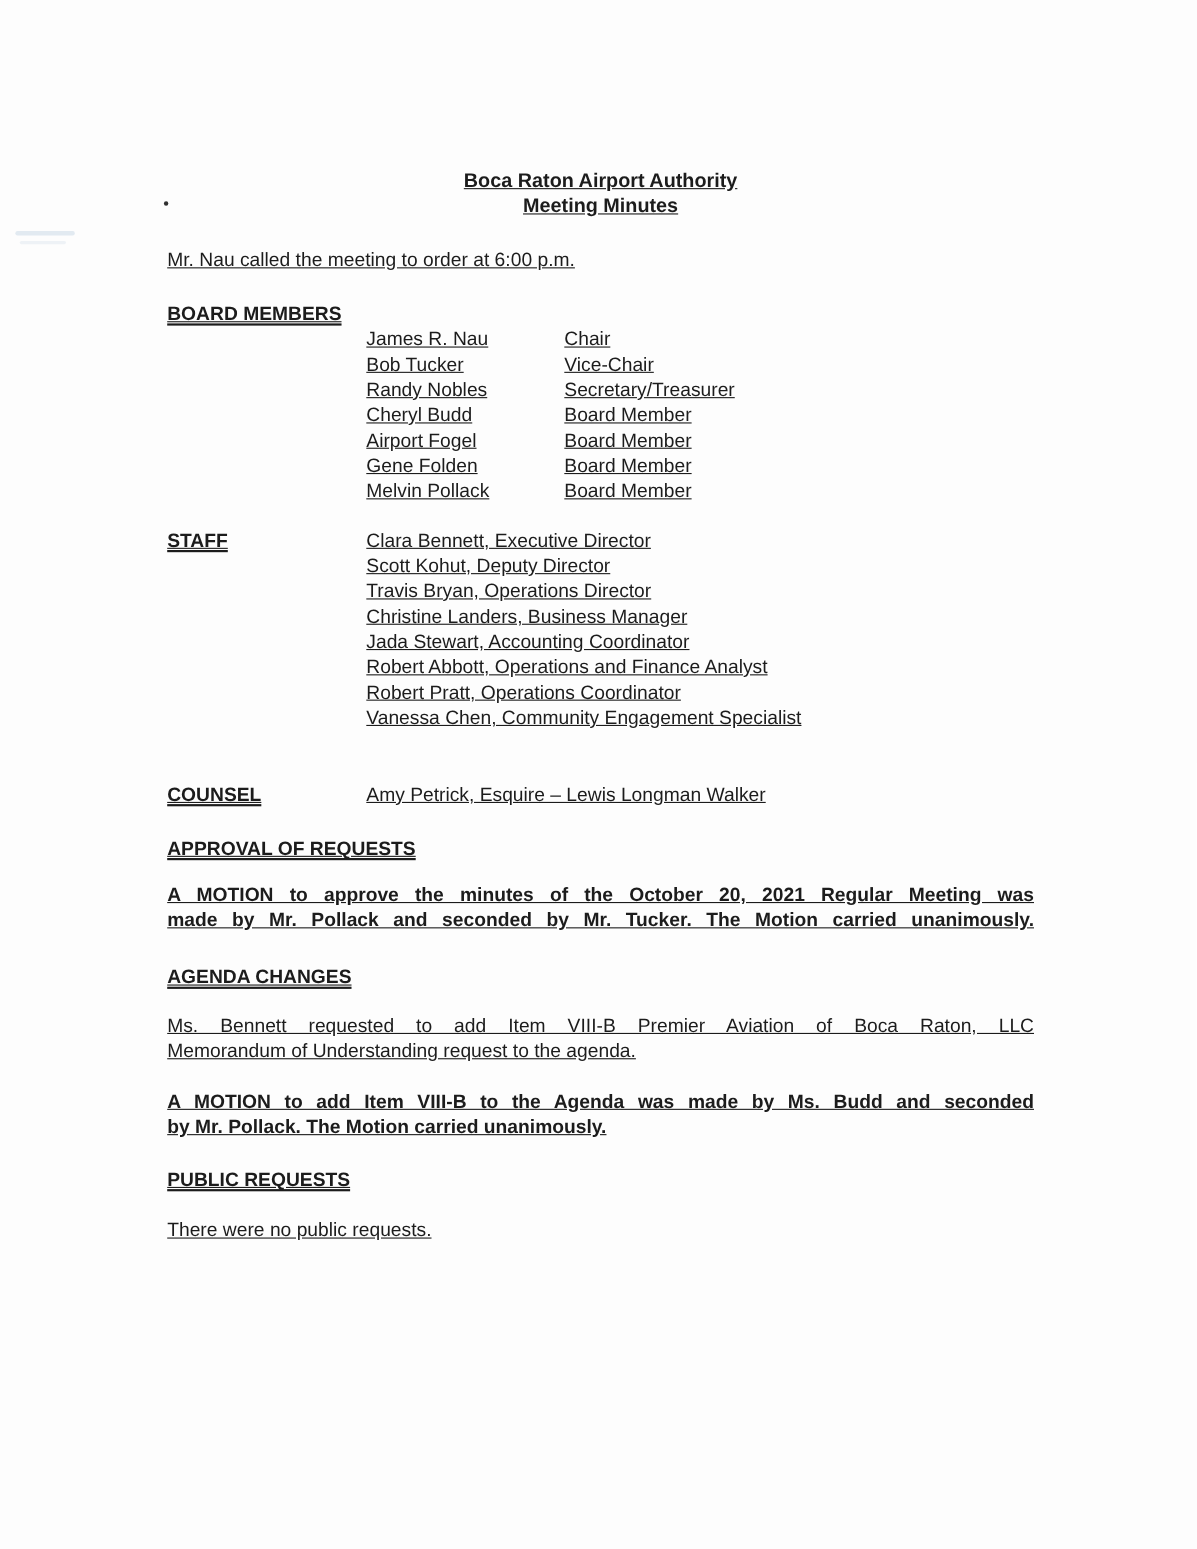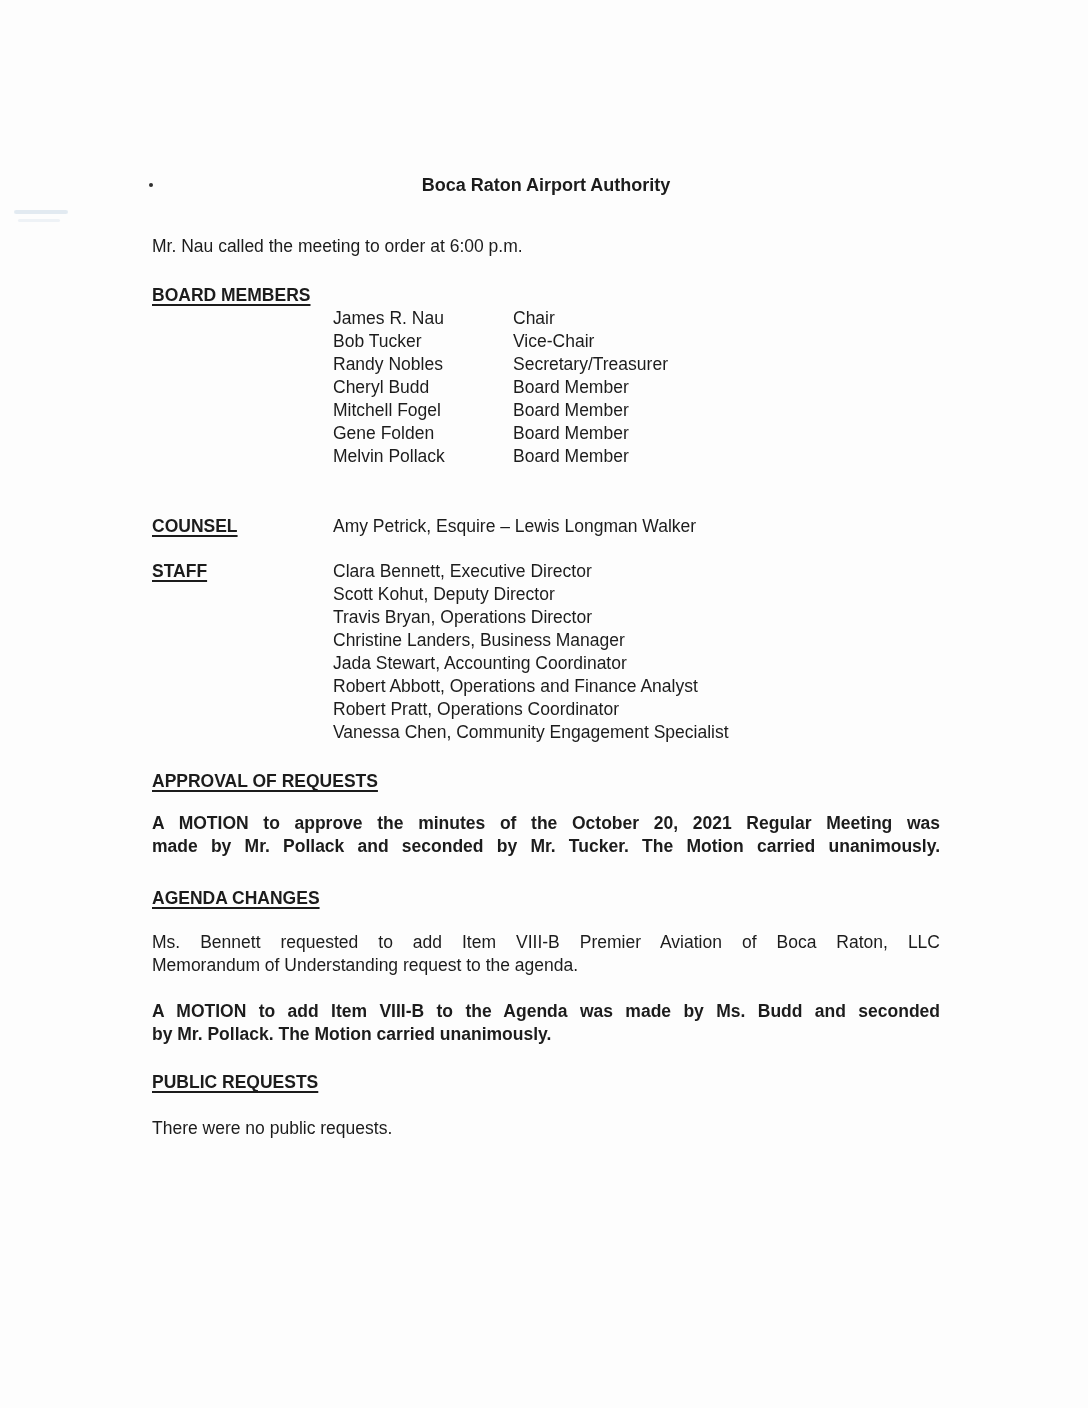--- a/index.html
+++ b/index.html
@@ -12,32 +12,33 @@
     width: 1088px;
     height: 1408px;
     background: #fdfdfd;
     font-family: "Liberation Sans", sans-serif;
     color: #1c1c1c;
     overflow: hidden;
   }
   .content {
     position: absolute;
     left: 152px;
-    top: 174px;
+    top: 153px;
     width: 788px;
     font-size: 17.5px;
     line-height: 23px;
+    text-decoration: underline;
   }
   .doc-header {
     text-align: center;
     font-weight: bold;
     font-size: 18px;
   }
   .intro {
-    margin-top: 38px;
+    margin-top: 26px;
   }
   .heading-row {
     margin-top: 26px;
   }
   .heading {
     font-weight: bold;
     text-decoration: underline;
     text-decoration-thickness: 2px;
     text-underline-offset: 3px;
   }
@@ -112,20 +113,21 @@
 <div class="page">
 
   <div class="dot-artifact"></div>
   <div class="smudge-artifact-1"></div>
   <div class="smudge-artifact-2"></div>
 
   <div class="content">
 
     <div class="doc-header">
       <div>Boca Raton Airport Authority</div>
+      <div>Meeting Minutes</div>
     </div>
 
     <div class="intro">Mr. Nau called the meeting to order at 6:00 p.m.</div>
 
     <div class="heading-row">
       <span class="heading">BOARD MEMBERS</span>
     </div>
 
     <div>
       <div class="member-row">
@@ -138,56 +140,56 @@
       </div>
       <div class="member-row">
         <span class="member-name">Randy Nobles</span>
         <span class="member-role">Secretary/Treasurer</span>
       </div>
       <div class="member-row">
         <span class="member-name">Cheryl Budd</span>
         <span class="member-role">Board Member</span>
       </div>
       <div class="member-row">
-        <span class="member-name">Mitchell Fogel</span>
+        <span class="member-name">Airport Fogel</span>
         <span class="member-role">Board Member</span>
       </div>
       <div class="member-row">
         <span class="member-name">Gene Folden</span>
         <span class="member-role">Board Member</span>
       </div>
       <div class="member-row">
         <span class="member-name">Melvin Pollack</span>
         <span class="member-role">Board Member</span>
       </div>
-    </div>
-
-    <div class="label-row counsel-row">
-      <div class="label-col">
-        <span class="heading">COUNSEL</span>
-      </div>
-      <div>Amy Petrick, Esquire – Lewis Longman Walker</div>
     </div>
 
     <div class="label-row staff-row">
       <div class="label-col">
         <span class="heading">STAFF</span>
       </div>
       <div>
         <div>Clara Bennett, Executive Director</div>
         <div>Scott Kohut, Deputy Director</div>
         <div>Travis Bryan, Operations Director</div>
         <div>Christine Landers, Business Manager</div>
         <div>Jada Stewart, Accounting Coordinator</div>
         <div>Robert Abbott, Operations and Finance Analyst</div>
         <div>Robert Pratt, Operations Coordinator</div>
         <div>Vanessa Chen, Community Engagement Specialist</div>
       </div>
     </div>
 
+    <div class="label-row counsel-row">
+      <div class="label-col">
+        <span class="heading">COUNSEL</span>
+      </div>
+      <div>Amy Petrick, Esquire – Lewis Longman Walker</div>
+    </div>
+
     <div class="heading-row approval-heading">
       <span class="heading">APPROVAL OF REQUESTS</span>
     </div>
 
     <div class="para para-bold motion1">
       <div class="jline">A MOTION to approve the minutes of the October 20, 2021 Regular Meeting was</div>
       <div class="jline">made by Mr. Pollack and seconded by Mr. Tucker.  The Motion carried unanimously.</div>
     </div>
 
     <div class="heading-row agenda-heading">

